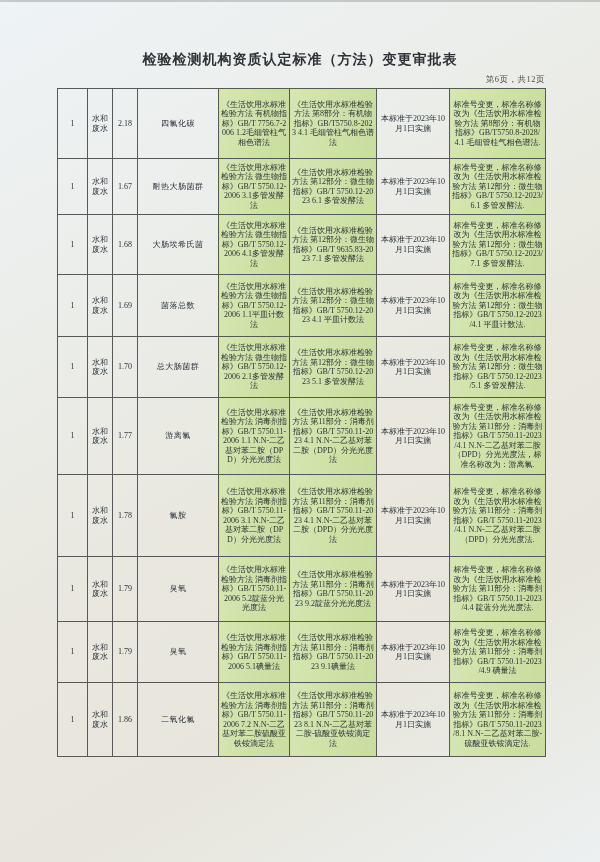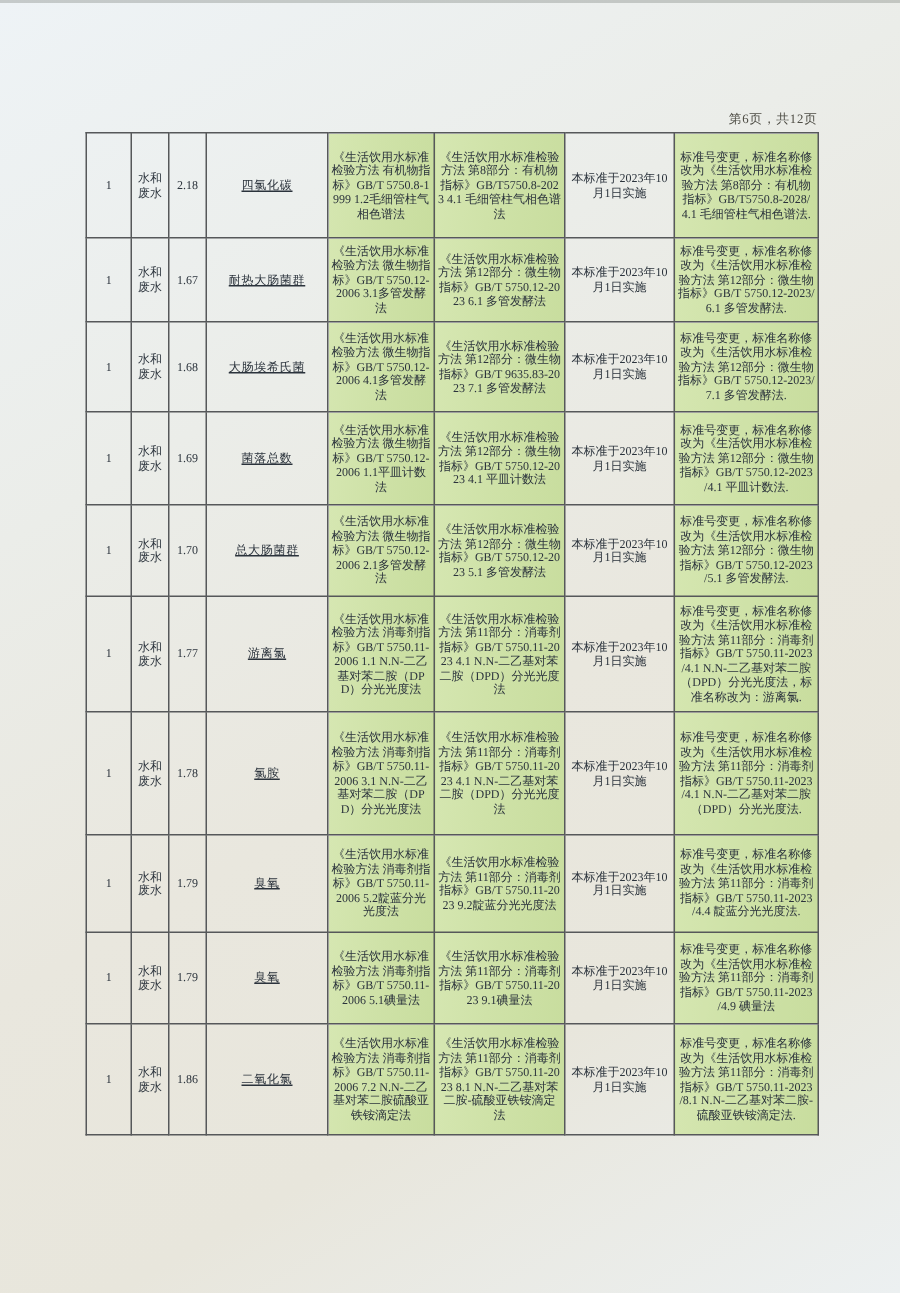--- a/index.html
+++ b/index.html
@@ -38,57 +38,58 @@
     overflow:hidden;
     word-break:break-all;
   }
   col.c1{width:30px}col.c2{width:25px}col.c3{width:25px}col.c4{width:81px}
   col.c5{width:71px}col.c6{width:87px}col.c7{width:73px}col.c8{width:96px}
   td.hl{
     background:linear-gradient(100deg,#d6e7b2 0%,#cfe2a8 45%,#c8dd9e 100%);
     color:#20323a;
   }
   td.c-impl{font-size:8.5px;}
-  td.c-name{font-size:8.5px;letter-spacing:0.5px;text-decoration:underline;}
+  td.c-name{font-size:8.5px;letter-spacing:0.5px;}
   td.c-seq,td.c-no{font-size:8px;}
   #table-body tr:nth-child(1){height:70px}
   #table-body tr:nth-child(2){height:56px}
   #table-body tr:nth-child(3){height:60px}
   #table-body tr:nth-child(4){height:62px}
   #table-body tr:nth-child(5){height:61px}
   #table-body tr:nth-child(6){height:77px}
   #table-body tr:nth-child(7){height:82px}
   #table-body tr:nth-child(8){height:65px}
   #table-body tr:nth-child(9){height:61px}
   #table-body tr:nth-child(10){height:74px}
 </style>
 </head>
 <body>
 
 <div class="page">
+  <div class="doc-title">检验检测机构资质认定标准（方法）变更审批表</div>
   <div class="page-info">第6页，共12页</div>
 
   <table class="approval">
     <colgroup>
       <col class="c1">
         <col class="c2">
         <col class="c3">
         <col class="c4">
       <col class="c5">
         <col class="c6">
         <col class="c7">
         <col class="c8">
     </colgroup>
     <tbody id="table-body">
     <tr>
       <td class="c-seq">1</td>
       <td class="c-cat">水和废水</td>
       <td class="c-no">2.18</td>
       <td class="c-name">四氯化碳</td>
-      <td class="c-old hl">《生活饮用水标准检验方法 有机物指标》GB/T 5750.8-1999 1.2毛细管柱气相色谱法</td>
+      <td class="c-old hl">《生活饮用水标准检验方法 有机物指标》GB/T 7756.7-2006 1.2毛细管柱气相色谱法</td>
       <td class="c-new hl">《生活饮用水标准检验方法 第8部分：有机物指标》GB/T5750.8-2023 4.1 毛细管柱气相色谱法</td>
       <td class="c-impl">本标准于2023年10月1日实施</td>
       <td class="c-change hl">标准号变更，标准名称修改为《生活饮用水标准检验方法 第8部分：有机物指标》GB/T5750.8-2028/4.1 毛细管柱气相色谱法.</td>
     </tr>
 
     <tr>
       <td class="c-seq">1</td>
       <td class="c-cat">水和废水</td>
       <td class="c-no">1.67</td>
       <td class="c-name">耐热大肠菌群</td>

